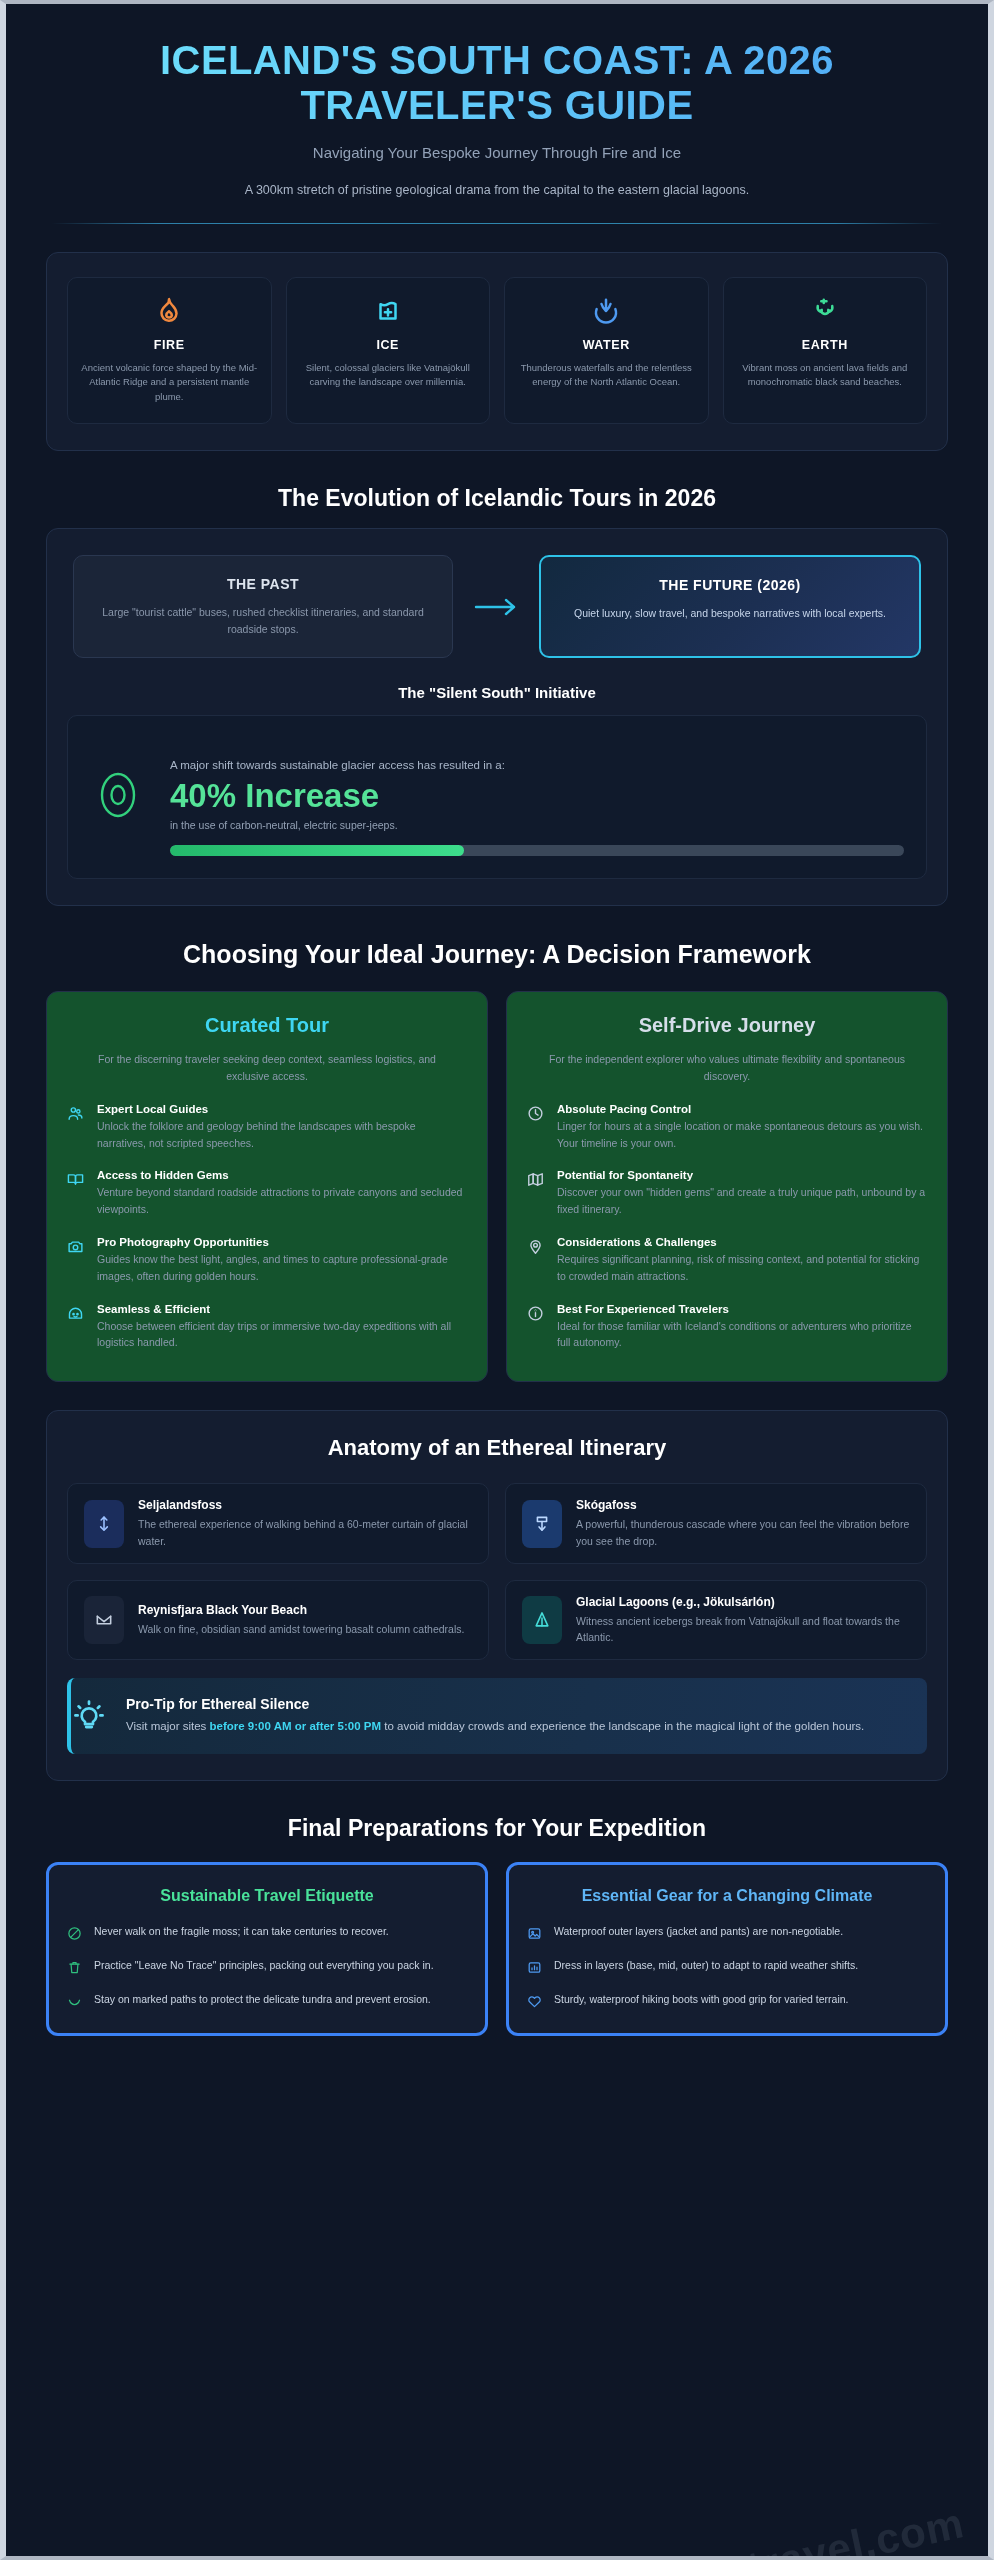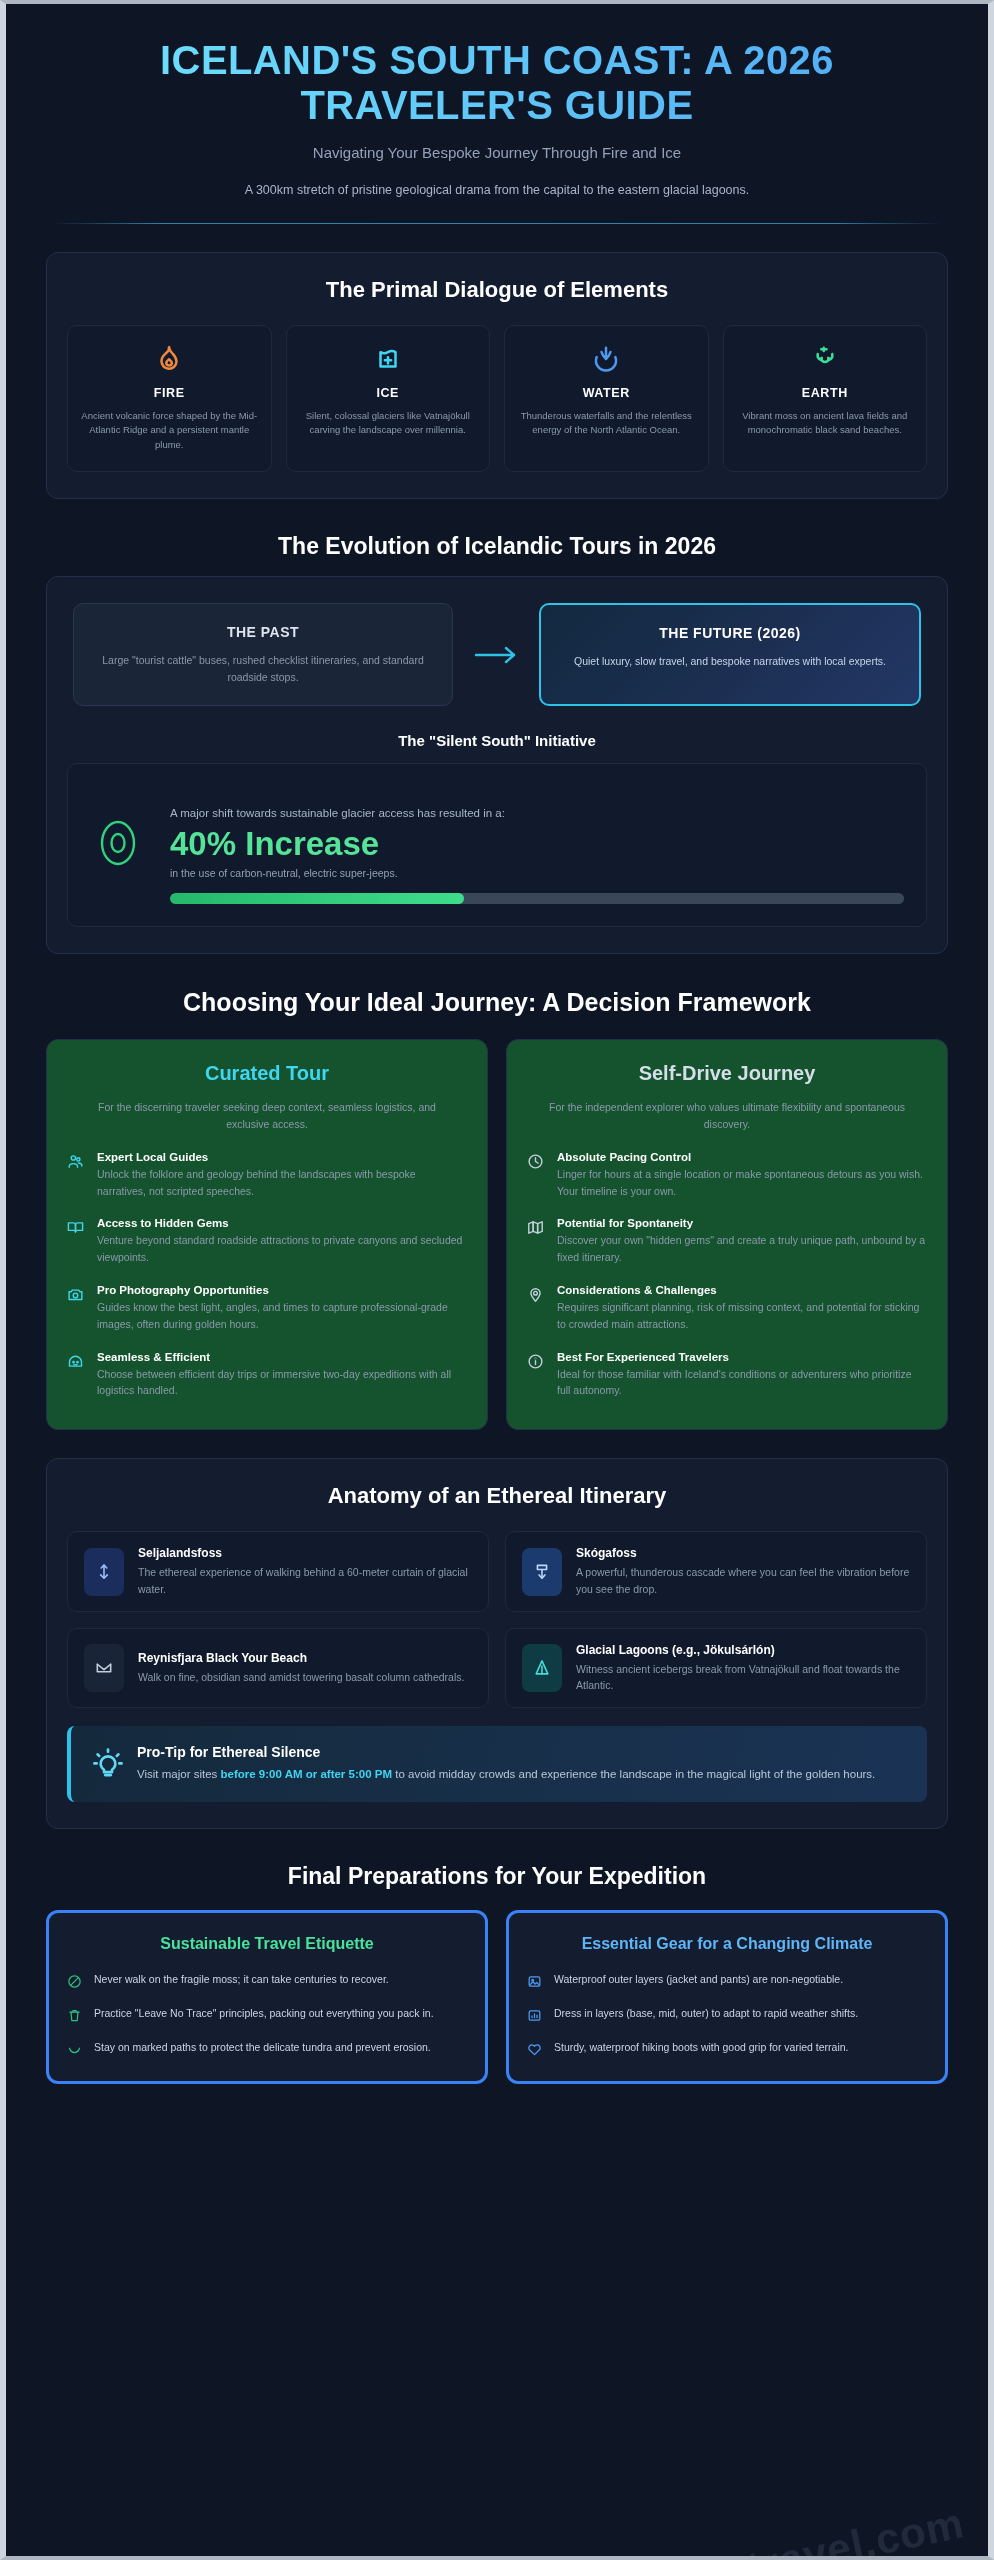--- a/index.html
+++ b/index.html
@@ -192,22 +192,22 @@
   .b-slate  { background:#1a2438; color:#c3cede; }
   .b-teal   { background:#0f3b44; color:#45dcd8; }
   .itin-h { color:#ffffff; font-weight:700; font-size:12px; }
   .itin-p { color:#8b99ad; font-size:10.5px; line-height:1.55; margin-top:4px; }
 
   .protip {
     margin-top: 18px;
     background: linear-gradient(100deg,#14293c 0%,#18304b 60%,#1a3355 100%);
     border-left: 4px solid #2ec2e8;
     border-radius: 8px;
-    padding: 18px 20px 18px 20px;
-    display:flex; gap:12px; align-items:center;
+    padding: 18px 20px 18px 1px;
+    display:flex; gap:20px; align-items:center;
   }
   .protip-icon { flex:0 0 auto; color:#5fd9f5; }
   .protip-h { color:#ffffff; font-weight:700; font-size:14px; }
   .protip-p { color:#b9c6d8; font-size:11.5px; line-height:1.65; margin-top:5px; }
   .protip-p b { color:#3fd6f2; }
 
   
   .prep-grid { display:grid; grid-template-columns: 1fr 1fr; gap: 18px; margin-top: 20px; }
   .prep {
     background:#141d30; border:3px solid #3b82f6; border-radius:12px;
@@ -241,21 +241,20 @@
   <div class="hero">
     <div class="hero-title">ICELAND'S SOUTH COAST: A 2026 TRAVELER'S GUIDE</div>
     <div class="hero-sub">Navigating Your Bespoke Journey Through Fire and Ice</div>
     <div class="hero-desc">A 300km stretch of pristine geological drama from the capital to the eastern glacial lagoons.</div>
     <div class="hero-rule"></div>
   </div>
 
   <div class="inner">
 
     <div class="panel">
-      <div class="panel-title">The Primal Dialogue of Elements</div>
       <div class="elements">
 
         <div class="el-card">
           <div class="el-icon">
             <svg width="30" height="32" viewBox="0 0 24 24" fill="none" stroke="#f0883e" stroke-width="2" stroke-linecap="round" stroke-linejoin="round">
               <path d="M12 2.5c.5 3-1.6 4-2.8 5.2C7.6 9.2 6 10.8 6 13.6A6 6 0 0 0 18 14c0-3.2-2-5-3.4-6.6C13.3 6 12.3 4.5 12 2.5z"></path>
               <path d="M12 12.2c-1.5 1.1-2.2 2.1-2.2 3.2a2.3 2.3 0 0 0 4.5 0c0-1.3-1-2.2-2.3-3.2z"></path>
             </svg>
           </div>
           <div class="el-name">FIRE</div>

